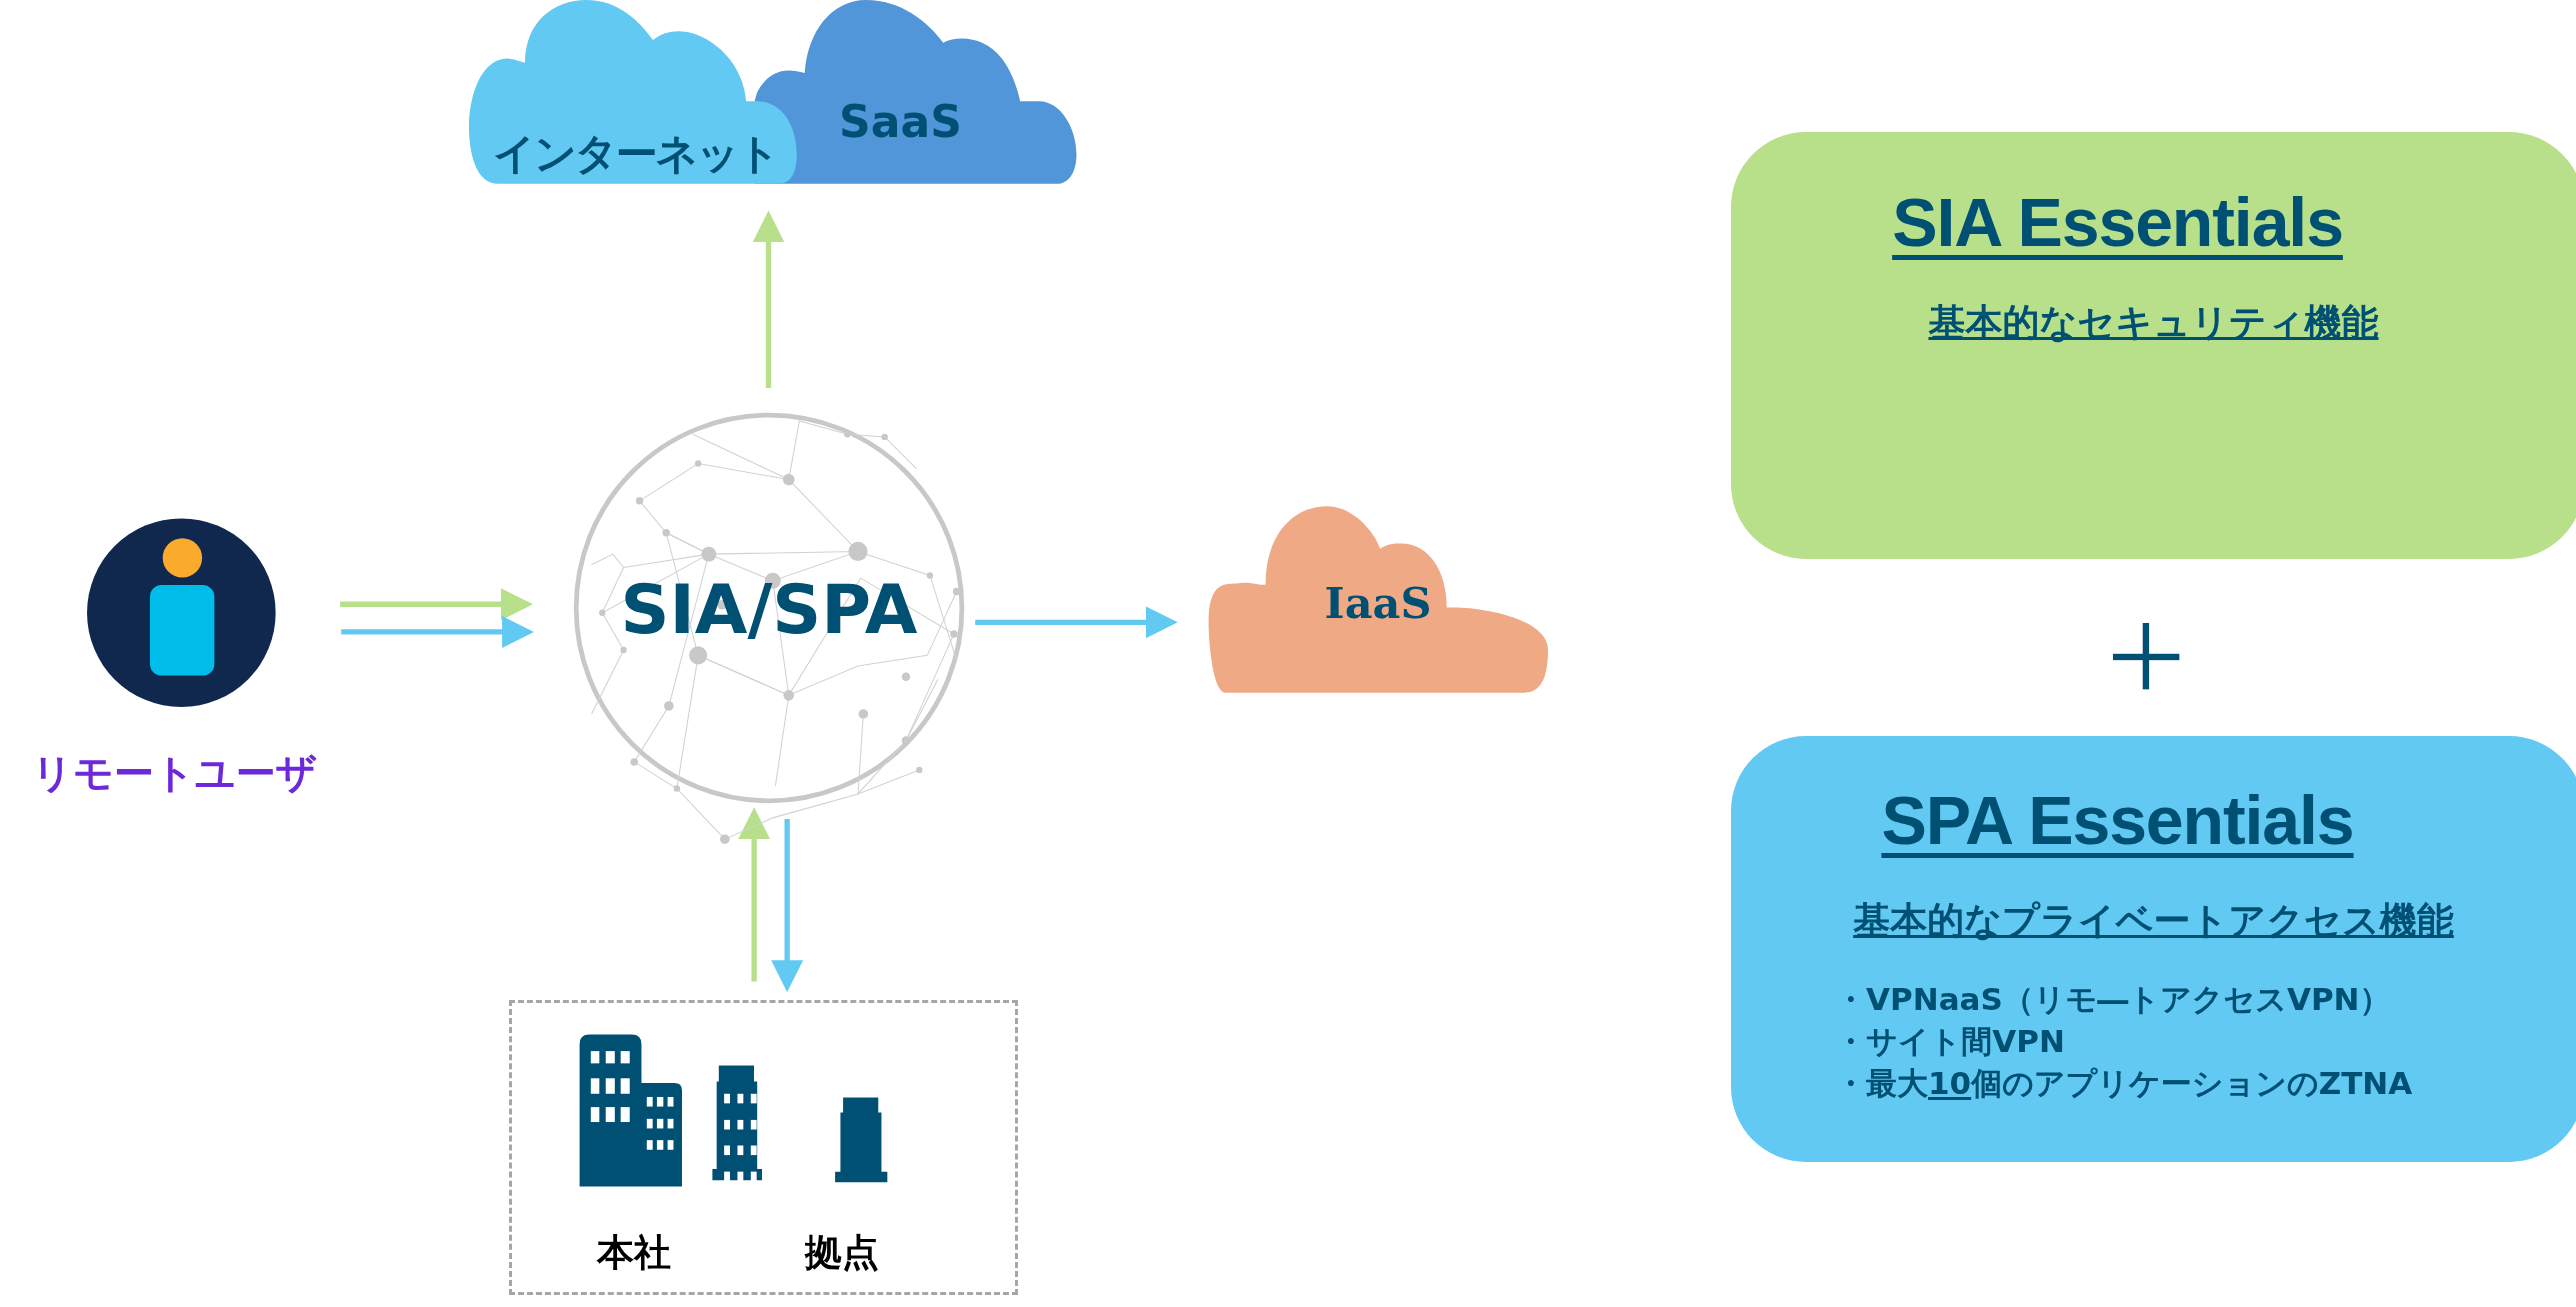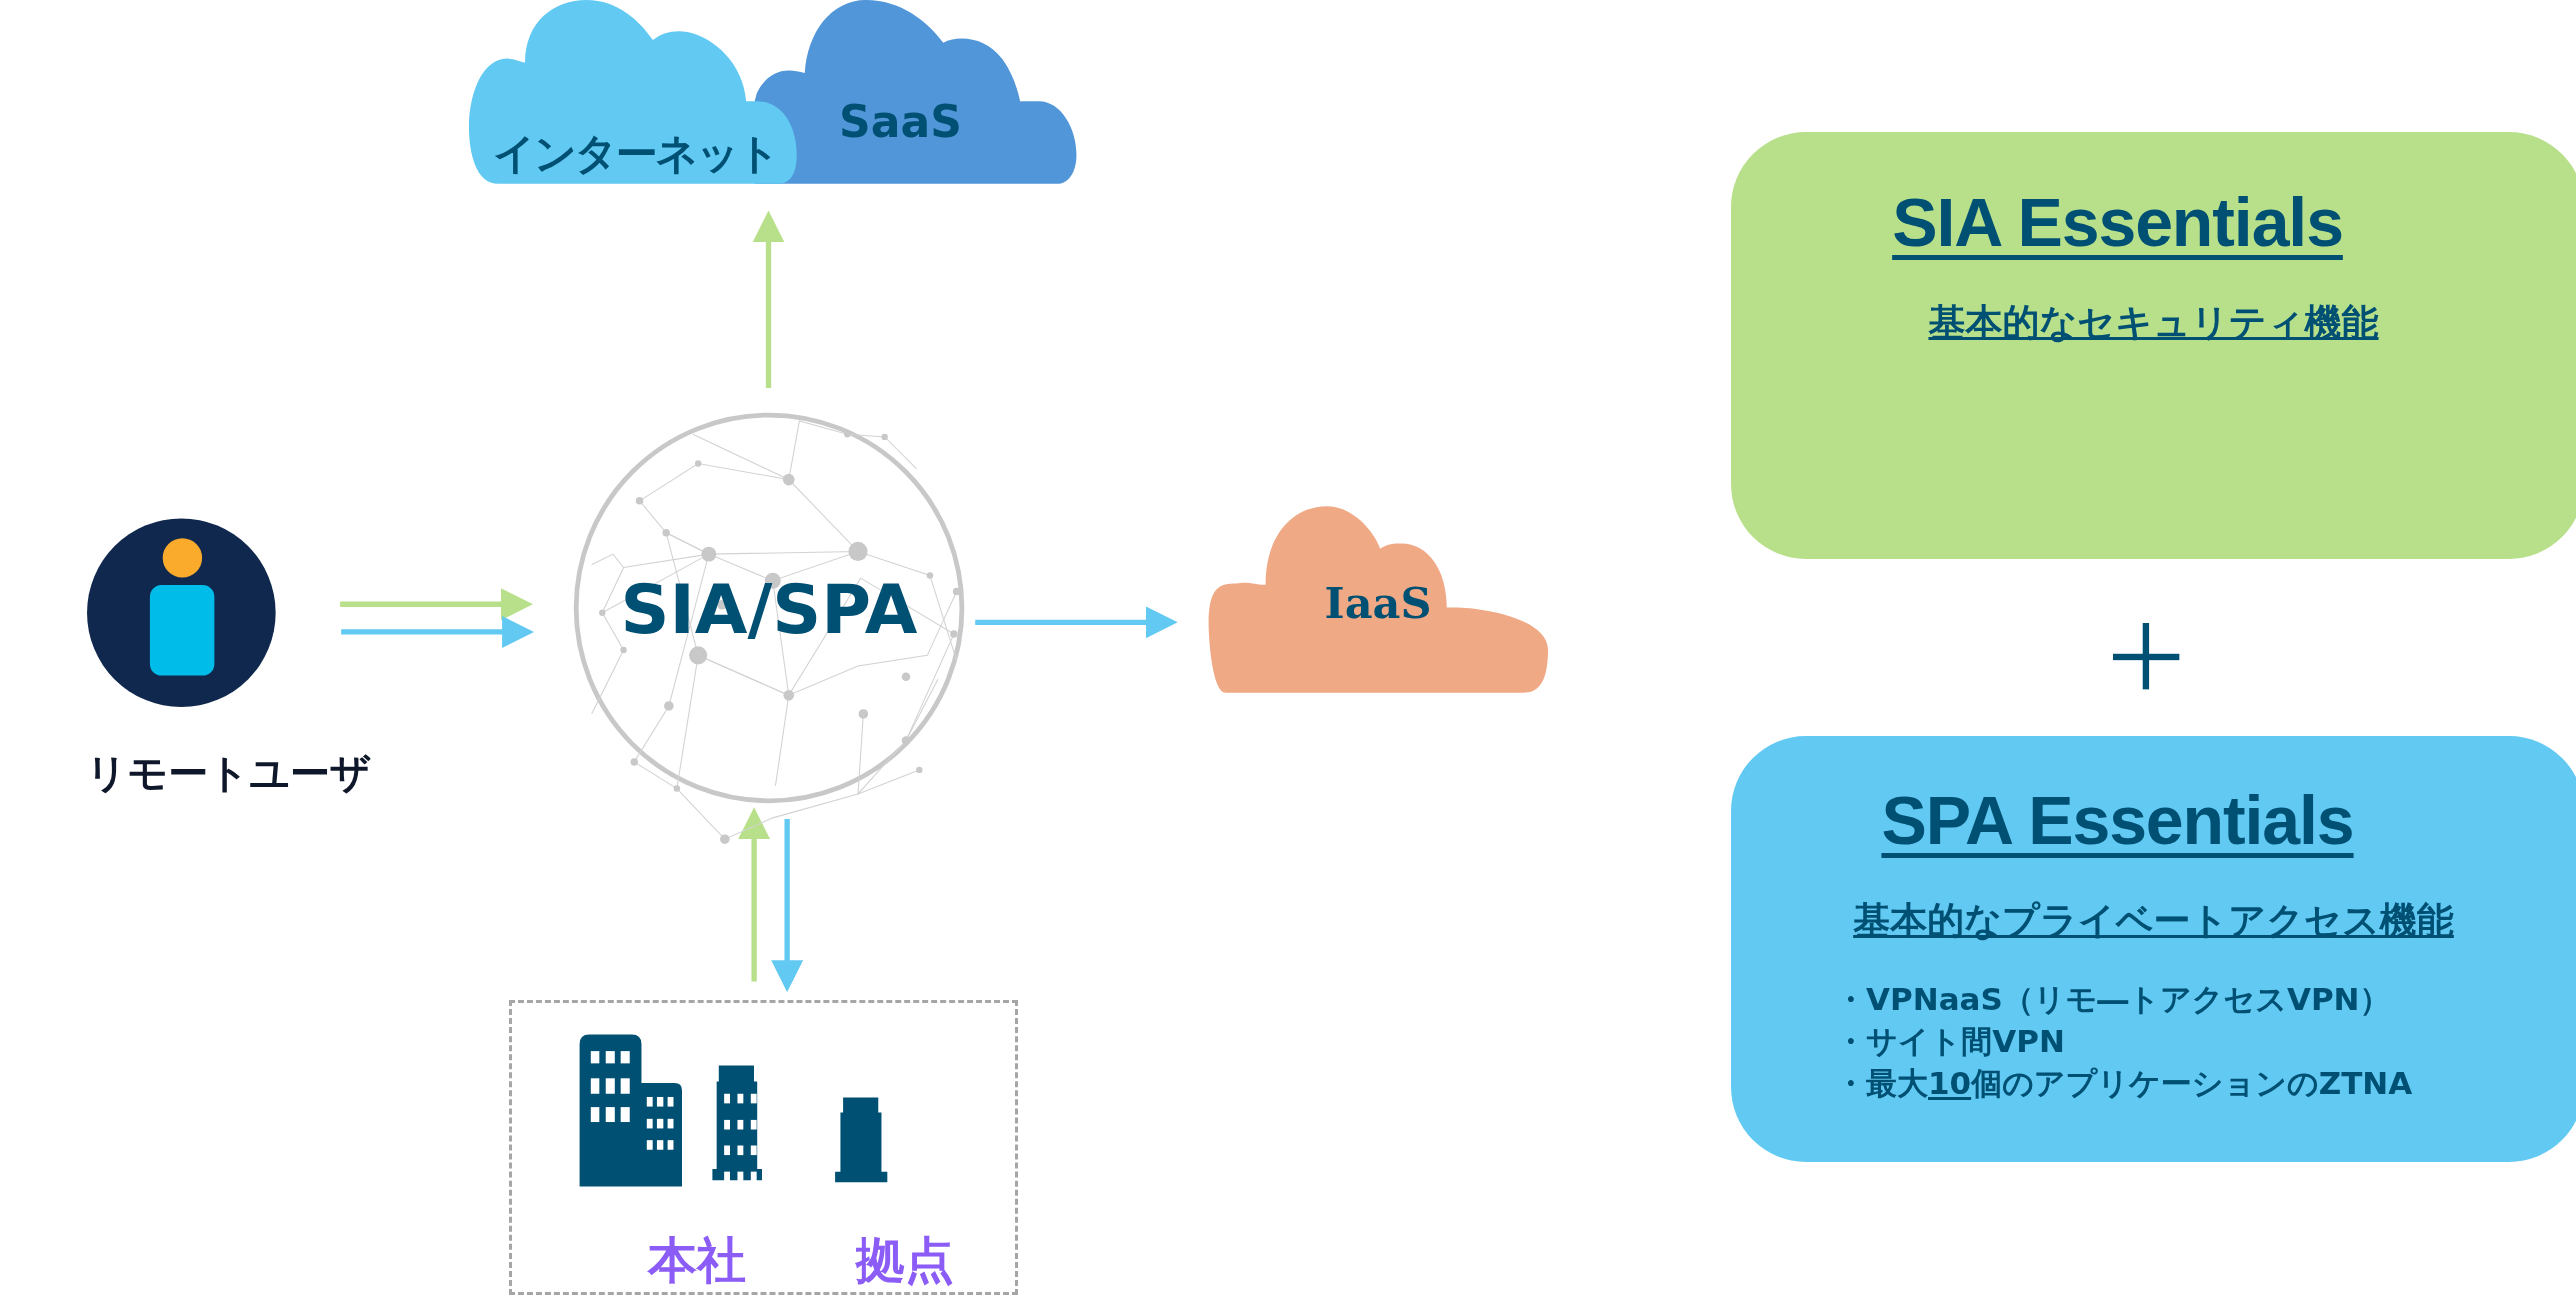--- a/index.html
+++ b/index.html
@@ -11,22 +11,22 @@
   .panel { position:absolute; left:1731px; width:853px; border-radius:75px; }
   .panel-green { top:132px; height:427px; background:#b8e08b; }
   .panel-blue  { top:736px; height:426px; background:#62c9f2; }
   .panel-title { position:absolute; left:0; width:773px; text-align:center; font-family:"Liberation Sans","DejaVu Sans",sans-serif;
                  font-size:68px; font-weight:bold; letter-spacing:-1.1px; text-decoration:underline; text-decoration-thickness:4.8px; text-underline-offset:8.5px; color:#005073; }
   .panel-sub { position:absolute; left:0; width:845px; text-align:center; font-size:37px; font-weight:bold; color:#005073;text-decoration:underline; }
   .panel-list { position:absolute; margin:0; padding:0; list-style:none; font-size:31px; font-weight:bold; color:#005073; line-height:42px; }
   .panel-list li { white-space:nowrap; }
   .u { text-decoration:underline; text-decoration-thickness:2.7px; text-underline-offset:3.2px; }
   .globe-label { position:absolute; left:570px; top:570px; width:398px; text-align:center; font-family:"DejaVu Sans","Liberation Sans",sans-serif; font-weight:bold; font-size:68px; color:#005073; }
-  .user-label { position:absolute; left:32px; top:746px; width:298px; text-align:right; font-size:40px; font-weight:bold; color:#0f172a;margin-left:41px; }
-  .bldg-label { position:absolute; font-size:49px; font-weight:bold; color:#8b5cf6; text-align:right; }
+  .user-label { position:absolute; left:32px; top:746px; width:298px; text-align:left; font-size:40px; font-weight:bold; color:#6d28d9; }
+  .bldg-label { position:absolute; font-size:37px; font-weight:bold; color:#000000; text-align:left; }
   .site-box { position:absolute; left:509px; top:1000px; width:509px; height:295px; border:3.2px dashed #a6a6a6; box-sizing:border-box; }
 </style>
 </head>
 <body>
 
 <svg class="layer" width="2576" height="1307" viewBox="0 0 4834 2453">
   <defs>
     <marker id="ahG" markerWidth="6" markerHeight="6" refX="3" refY="3" orient="auto" markerUnits="strokeWidth">
       <path d="M0,0 L6,3 L0,6 z" fill="#b8e08b"></path>
     </marker>

